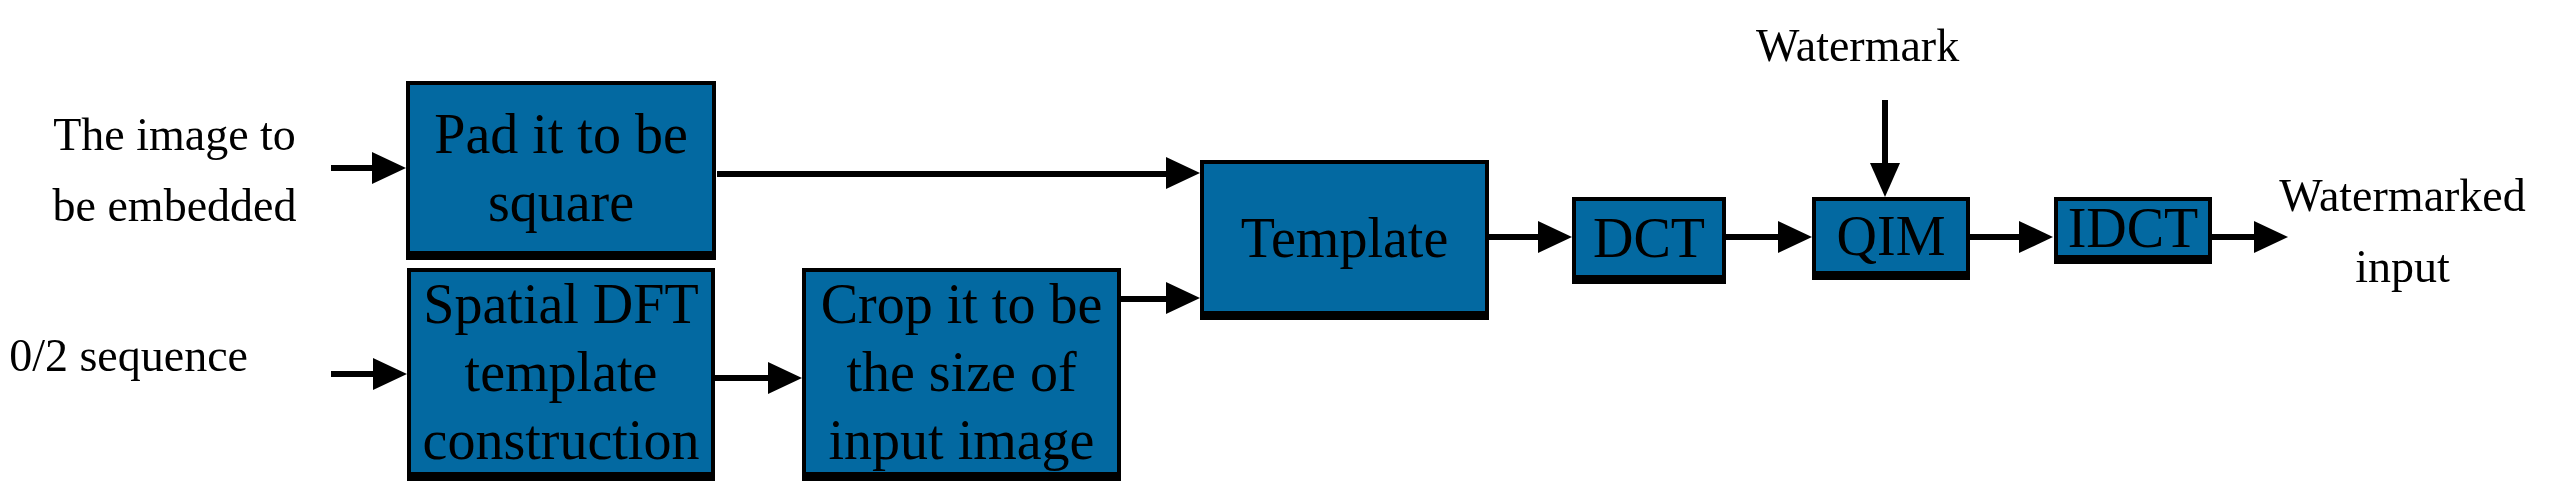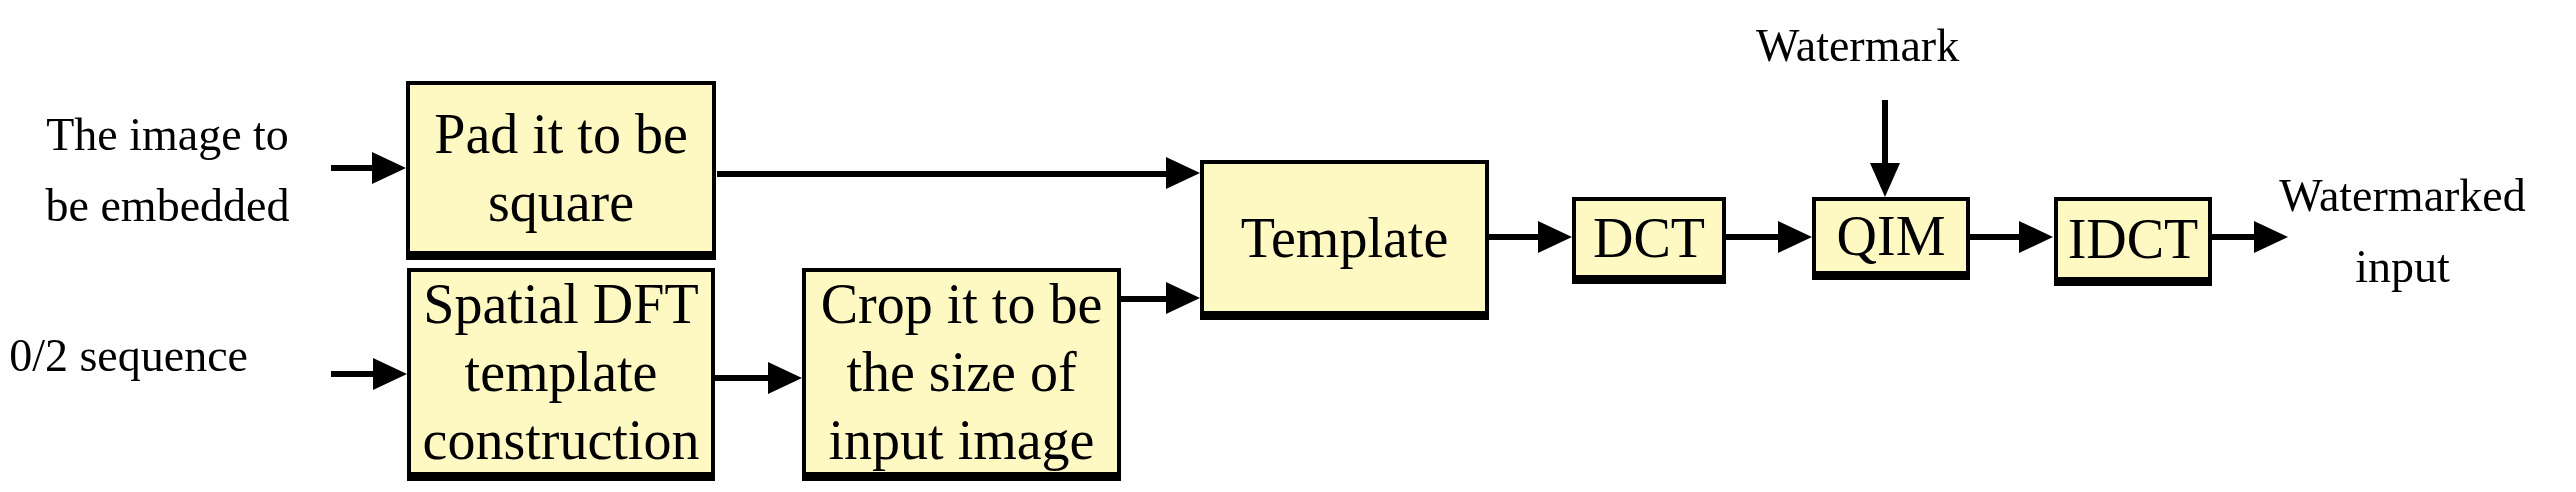--- a/index.html
+++ b/index.html
@@ -14,21 +14,21 @@
     background: #ffffff;
     font-family: "Liberation Serif", "DejaVu Serif", serif;
     color: #000000;
     overflow: hidden;
   }
   .box {
     position: absolute;
     box-sizing: border-box;
     border: 4.6px solid #000;
     border-bottom-width: 9.2px;
-    background: #fef9c3;
+    background: #0369a1;
     display: flex;
     flex-direction: column;
     align-items: center;
     justify-content: center;
     text-align: center;
     font-size: 56px;
     line-height: 68px;
     white-space: nowrap;
   }
   .label {
@@ -64,24 +64,24 @@
     border-top: 34px solid #000;
   }
 
   
   #box-pad      { left: 406px;  top: 81px; width: 310px; height: 179px; }
   #box-spatial  { left: 407px;  top: 268px; width: 308px; height: 213px; }
   #box-crop     { left: 802px; top: 268px; width: 319px; height: 213px; }
   #box-template { left: 1200px; top: 160px; width: 289px; height: 160px; }
   #box-dct      { left: 1572px; top: 197px; width: 154px; height: 87px; }
   #box-qim      { left: 1812px; top: 197px; width: 158px; height: 83px; }
-  #box-idct     { left: 2054px; top: 197px; width: 158px; height: 89px; }
+  #box-idct     { left: 2054px; top: 197px; width: 158px; height: 67px; }
 
   
-  #label-input    { left: 0;    top: 91px; width: 335px; }
+  #label-input    { left: 7px;    top: 91px; width: 335px; }
   #label-sequence { left: 9.2px;   top: 312px; }
   #label-watermark{ left: 1756px; top: 2px; }
   #label-output   { left: 2231px; top: 152px; width: 343px; }
 </style>
 </head>
 <body>
 
 <div id="canvas">
 
   <div class="label center" id="label-input">

